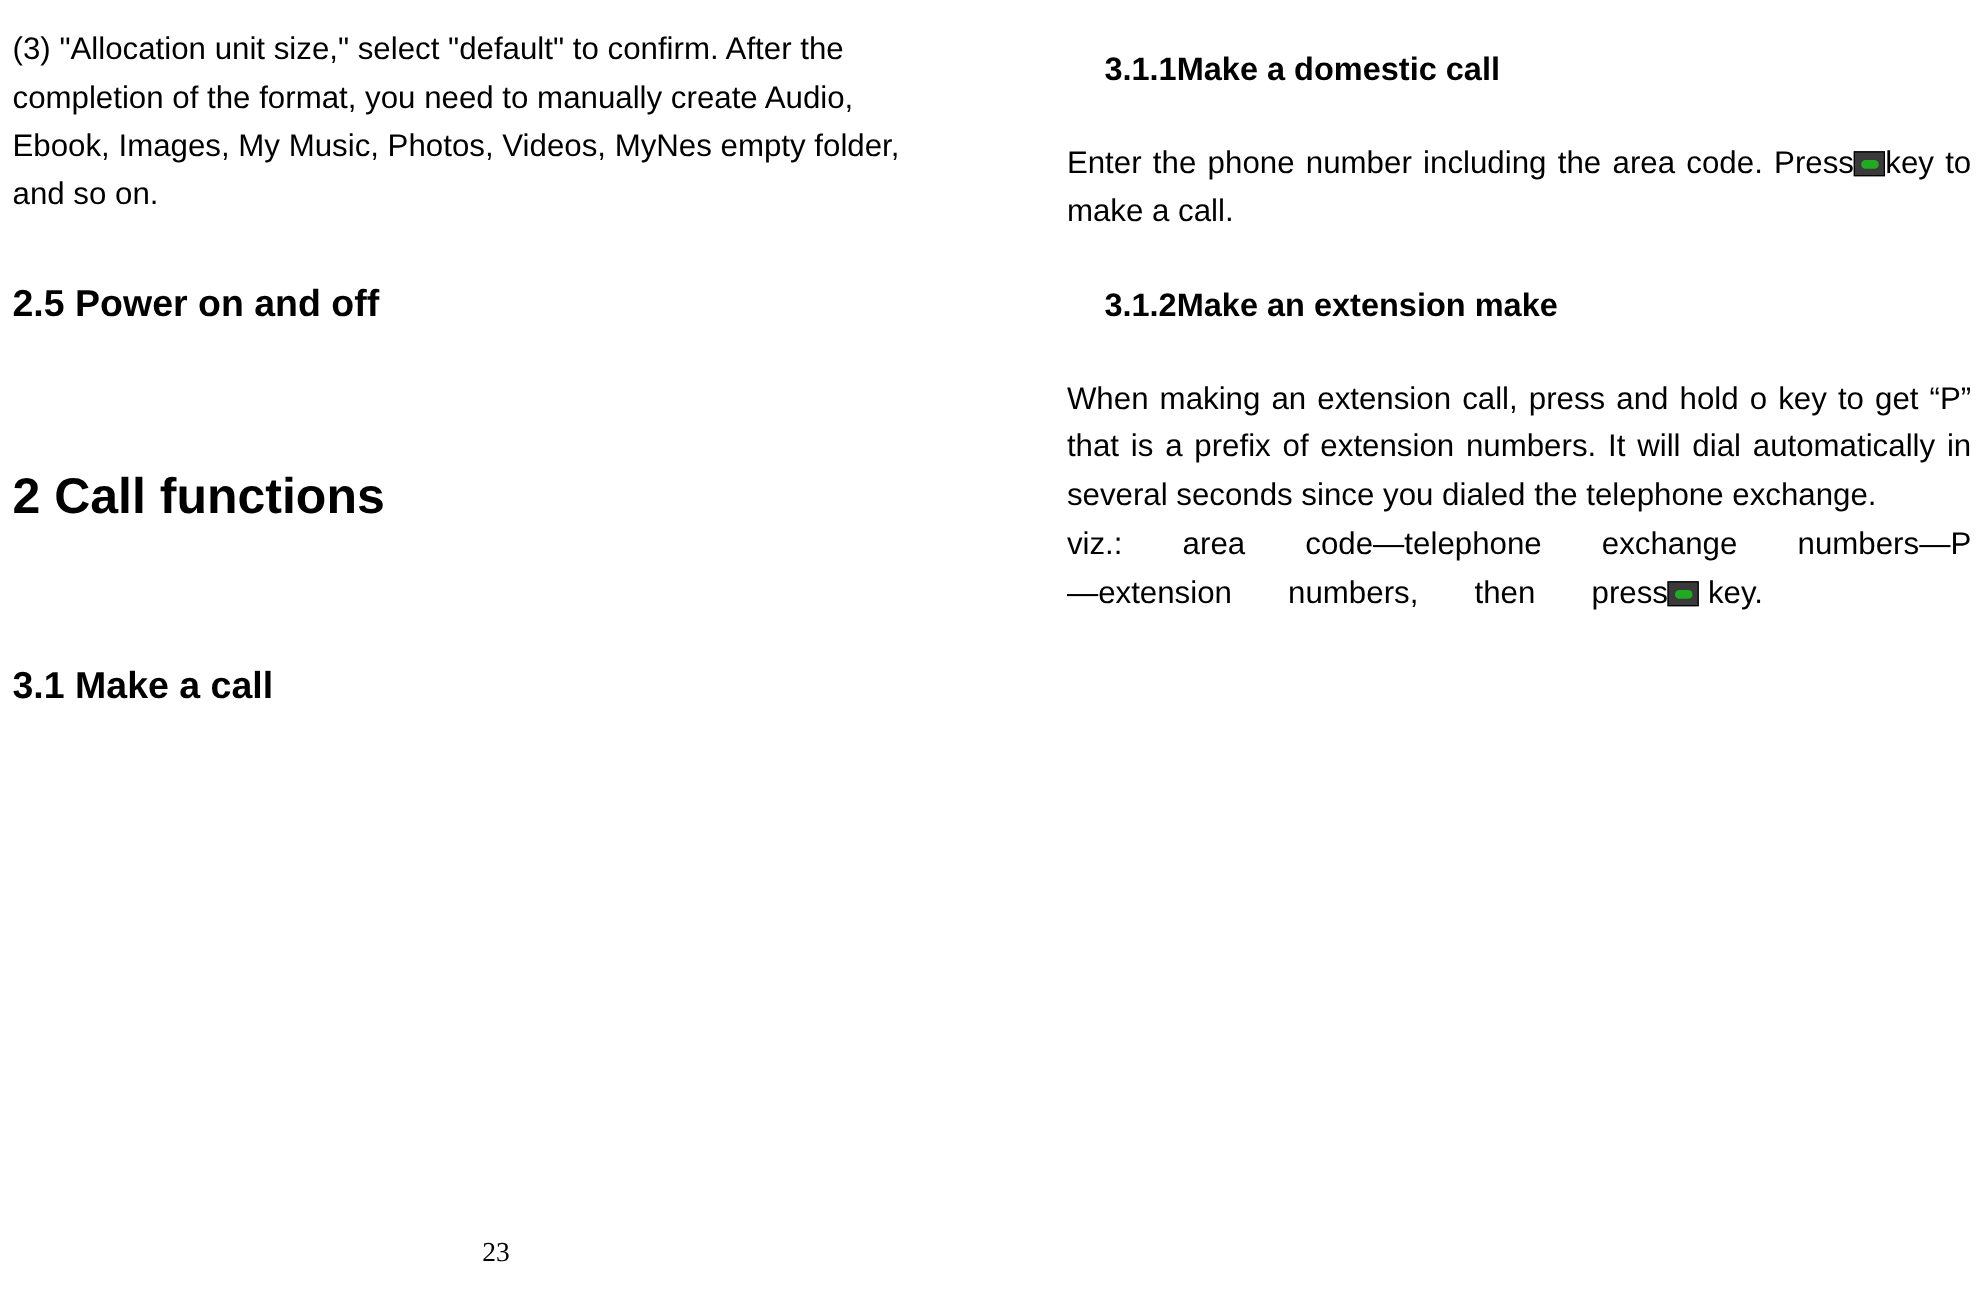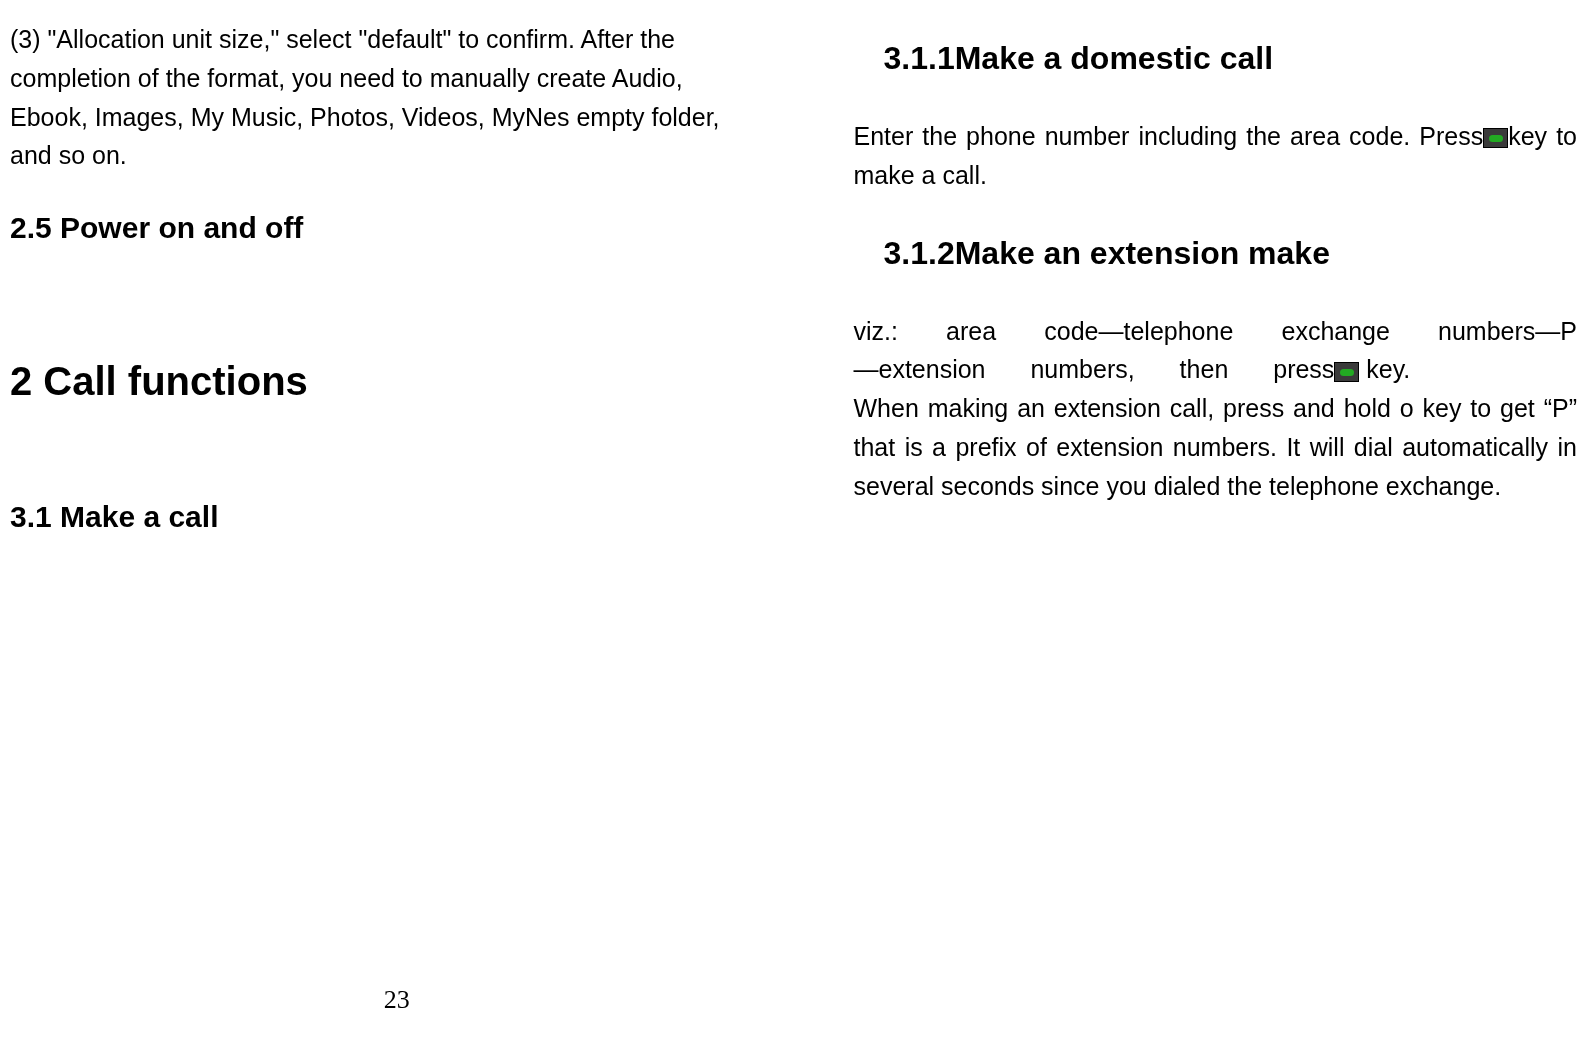--- a/index.html
+++ b/index.html
@@ -2,24 +2,24 @@
 <html><head>
 <meta charset="utf-8">
 <style>
   * { margin: 0; padding: 0; box-sizing: border-box; }
   html, body { width: 1587px; height: 1043px; background: #ffffff; font-family: Arial, Helvetica, sans-serif; color: #000; }
   .page-container { display: flex; width: 100%; height: 100%; }
   .page { width: 50%; height: 100%; padding: 20px 60px 20px 10px; position: relative; display: flex; flex-direction: column; }
   .page.right { padding: 0px 10px 20px 60px; }
   .body-text { font-size: 25px; line-height: 1.55; }
   .body-justify { text-align: justify; }
-  .h2 { font-size: 30px; font-weight: bold; margin-top: 36px; margin-bottom: 44px; }
+  .h2 { font-size: 30px; font-weight: bold; margin-top: 52px; margin-bottom: 44px; }
   .h1 { font-size: 40px; font-weight: bold; margin-top: 70px; margin-bottom: 60px; }
-  .h3 { font-size: 32px; font-weight: bold; margin-top: 40px; margin-bottom: 40px; margin-left: 30px; }
-  .page-num { position: absolute; bottom: 28px; width: 100%; left: 0; text-align: center; font-size: 26px; font-family: "Times New Roman", Times, serif; }
+  .h3 { font-size: 26px; font-weight: bold; margin-top: 40px; margin-bottom: 40px; margin-left: 30px; }
+  .page-num { position: absolute; bottom: 28px; width: 100%; left: 0; text-align: center; font-size: 22px; font-family: "Times New Roman", Times, serif; }
   .icon-end { display: inline-block; width: 25px; height: 20px; background: #3a3a3a; vertical-align: middle; position: relative; border: 1px solid #000; }
   .icon-end::after { content: ""; position: absolute; width: 14px; height: 7px; background: #d22; border-radius: 4px; top: 6px; left: 5px; }
   .icon-call { display: inline-block; width: 25px; height: 20px; background: #3a3a3a; vertical-align: middle; position: relative; border: 1px solid #000; }
   .icon-call::after { content: ""; position: absolute; width: 14px; height: 7px; background: #2a2; border-radius: 4px; top: 6px; left: 5px; }
   .inline-wrap { white-space: normal; }
 </style>
 </head>
 <body>
 
 <div class="page-container">
@@ -42,21 +42,21 @@
   <div class="page right">
 
     <h3 class="h3">3.1.1Make a domestic call</h3>
 
     <p class="body-text body-justify inline-wrap">
       <span>Enter the phone number including the area code. Press</span><span class="icon-call"></span><span>key to make a call.</span>
     </p>
 
     <h3 class="h3">3.1.2Make an extension make</h3>
 
+    <p class="body-text body-justify">When making an extension call, press and hold o key to get “P” that is a prefix of extension numbers. It will dial automatically in several seconds since you dialed the telephone exchange.</p>
+
     <p class="body-text body-justify inline-wrap" style="text-align-last:left;">
       <span style="word-spacing:38px;">viz.: area code—telephone exchange numbers—P—extension numbers, then press</span><span class="icon-call"></span><span> key.</span>
     </p>
-
-    <p class="body-text body-justify">When making an extension call, press and hold o key to get “P” that is a prefix of extension numbers. It will dial automatically in several seconds since you dialed the telephone exchange.</p>
 
   </div>
 
 </div>
 
 </body></html>

